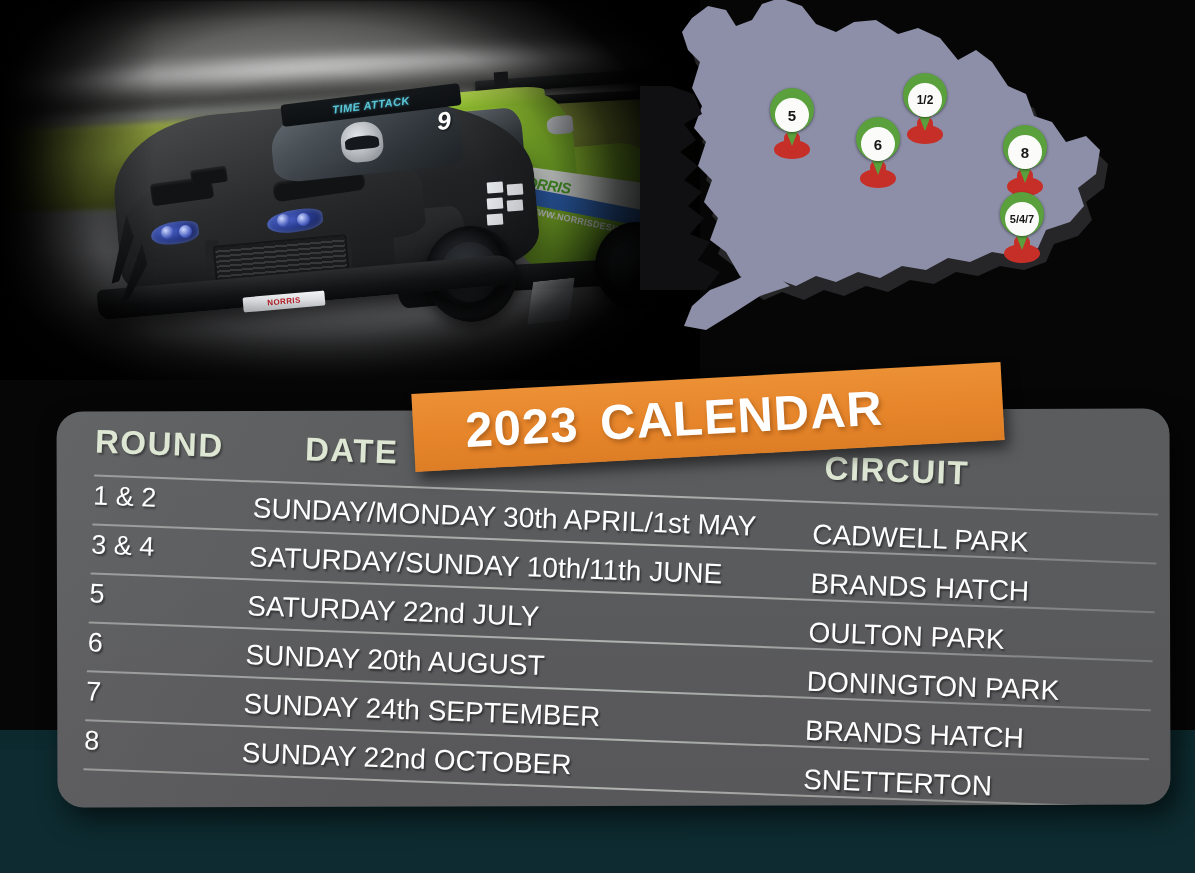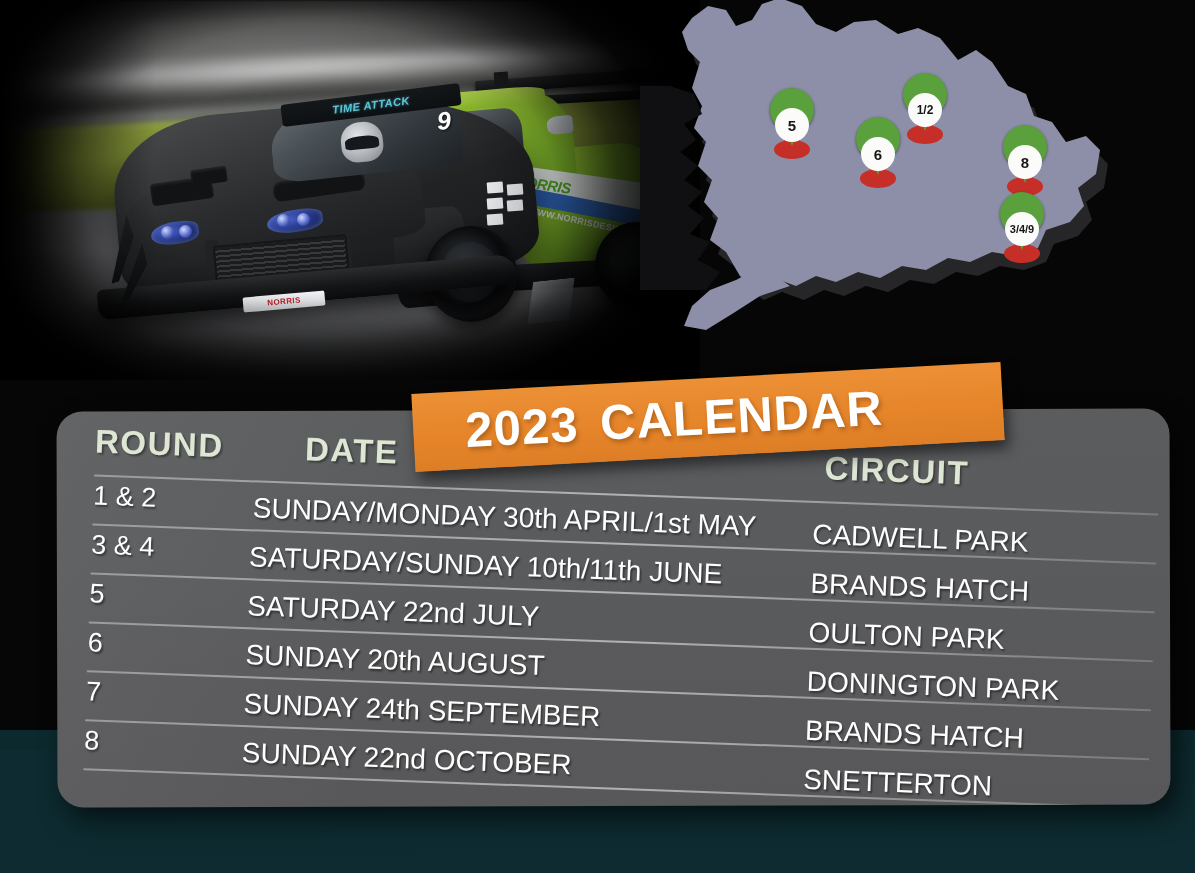--- a/index.html
+++ b/index.html
@@ -270,21 +270,21 @@
   .map-wrap{position:absolute;left:640px;top:-10px;width:540px;height:350px;}
   .map-svg{position:absolute;left:0;top:0;}
 
   .pin{position:absolute;width:44px;height:62px;}
   .pin-head{
     position:absolute;left:0;top:0;width:44px;height:44px;border-radius:50%;
     background:#5aa03c;
     box-shadow:0 1px 3px rgba(0,0,0,.5);
   }
   .pin-inner{
-    position:absolute;left:5px;top:20px;width:34px;height:34px;border-radius:50%;
+    position:absolute;left:5px;top:10px;width:34px;height:34px;border-radius:50%;
     background:#fbfbfa;
     display:flex;align-items:center;justify-content:center;
     color:#161616;font-size:15px;font-weight:bold;font-family:"Liberation Sans",sans-serif;
   }
   .pin-inner.small{font-size:12px;}
   .pin-tail{
     position:absolute;left:11px;top:30px;width:22px;height:28px;
     background:#5aa03c;
     clip-path:polygon(0 0,100% 0,50% 100%);
   }
@@ -483,21 +483,21 @@
       <div class="pin-tail"></div>
       <div class="pin-head">
         <div class="pin-inner">8</div>
       </div>
     </div>
 
     <div class="pin" style="left:360px;top:202px;">
       <div class="pin-base"></div>
       <div class="pin-tail"></div>
       <div class="pin-head">
-        <div class="pin-inner small" style="font-size:11px;">3/4/9</div>
+        <div class="pin-inner small" style="font-size:11px;">5/4/7</div>
       </div>
     </div>
   </div>
 
   <div class="panel">
     <div class="panel-sheen"></div>
     <div class="tilt">
 
       <div class="hdr hdr-round">ROUND</div>
       <div class="hdr hdr-date">DATE</div>

